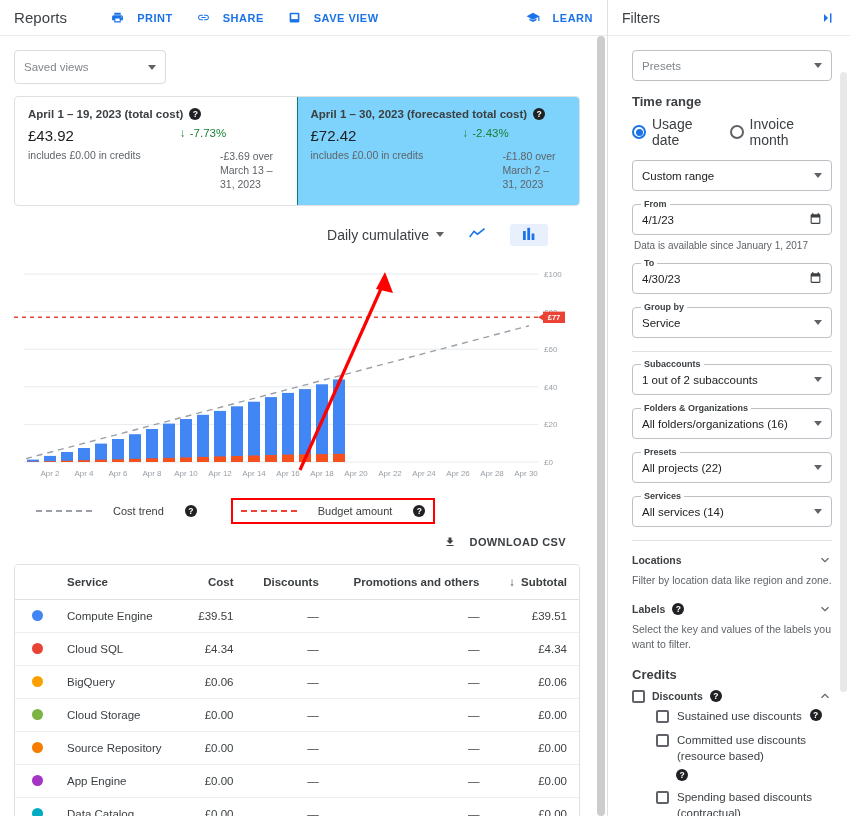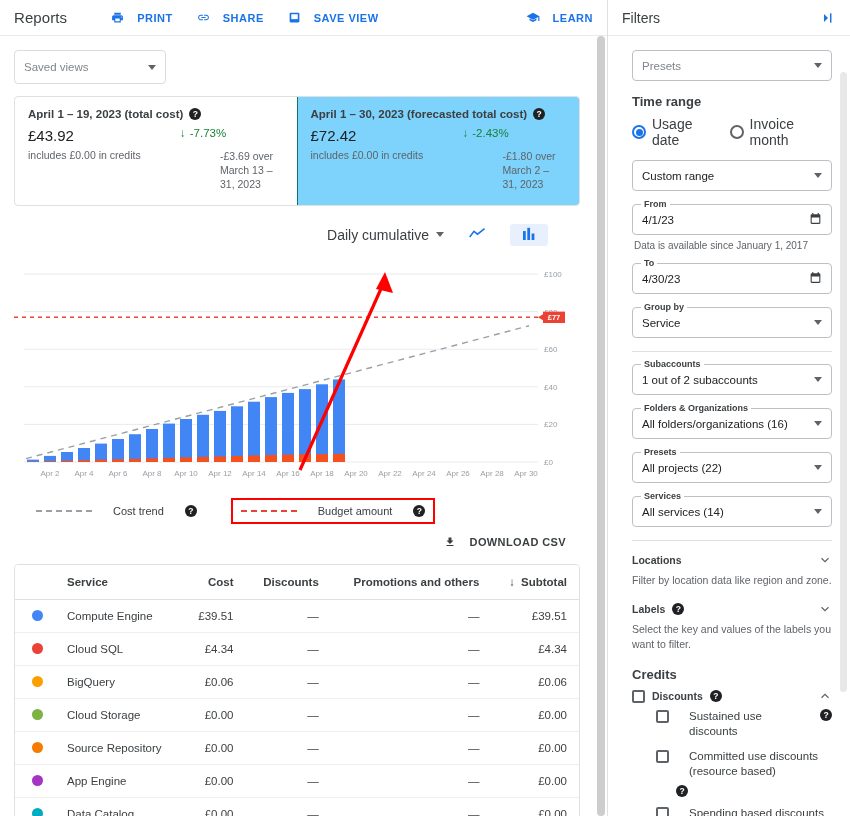--- a/index.html
+++ b/index.html
@@ -111,21 +111,21 @@
 
   .hint { font-size:10px; color:#5f6368; margin:-8px 0 12px 2px; }
 
   .divider { height:1px; background:#e0e0e0; margin: 4px 0 12px 0; }
 
   .acc-row { display:flex; align-items:center; margin-bottom:6px; }
   .acc-title { font-size:10.5px; font-weight:700; color:#3c4043; display:flex; align-items:center; gap:7px; }
   .chev { margin-left:auto; color:#5f6368; cursor:pointer; display:flex;}
   .acc-desc { font-size:10.5px; color:#5f6368; line-height:1.45; margin-bottom:14px; }
 
-  .cbrow { display:flex; align-items:flex-start; gap:20px; margin-bottom:9px; font-size:11.5px; color:#3c4043; }
+  .cbrow { display:flex; align-items:flex-start; gap:8px; margin-bottom:9px; font-size:11.5px; color:#3c4043; }
   .cbrow.indent { margin-left:24px; }
   .cb { width:13px;height:13px;border:2px solid #5f6368; border-radius:2px; flex:none; margin-top:1px; }
   .cb-text { line-height:1.35; }
 
   .rscroll { position:absolute; right:2px; top:36px; width:8px; height:620px; }
   .rscroll .thumb { width:7px; height:620px; background:#e8e8e8; border-radius:4px; }
 
   
   .overlay { position:absolute; inset:0; pointer-events:none; }
 </style>

